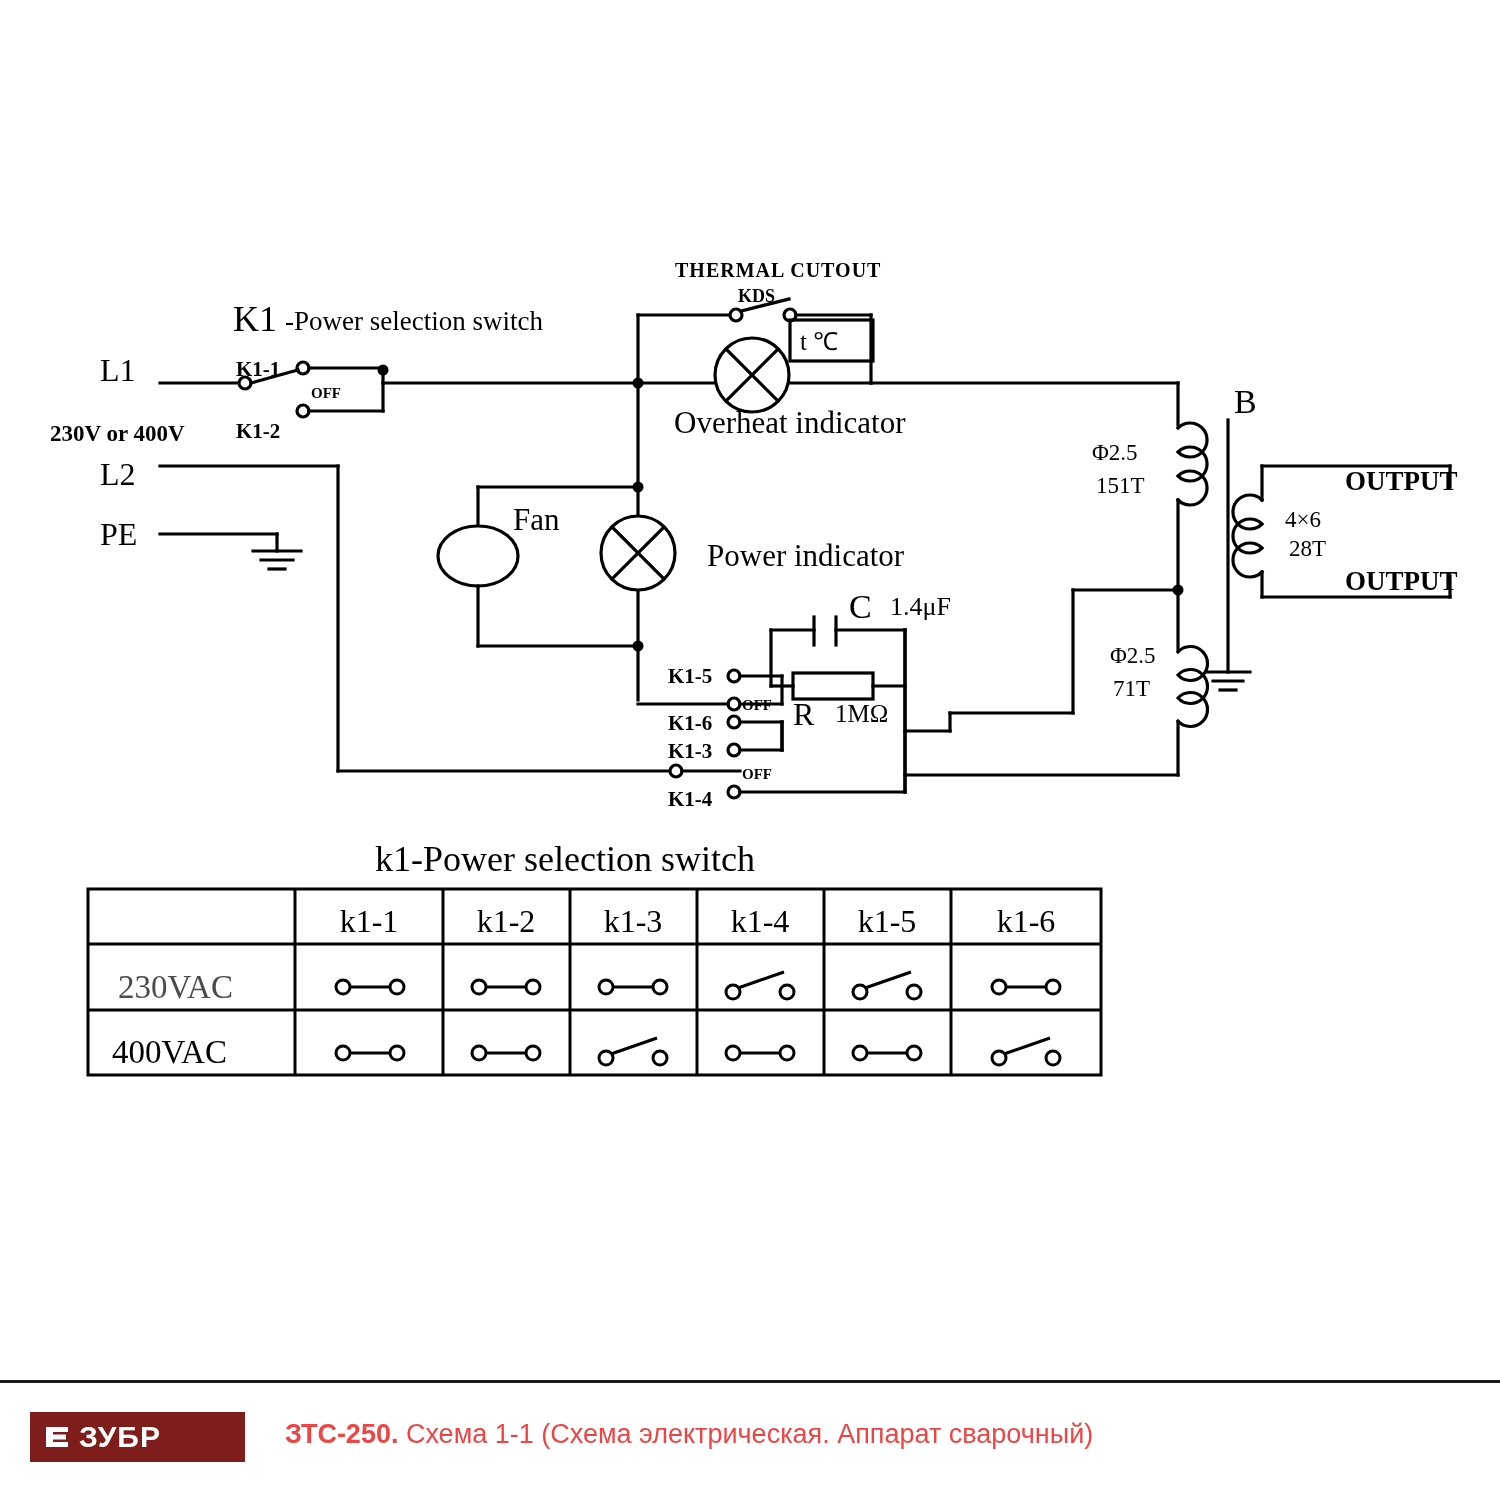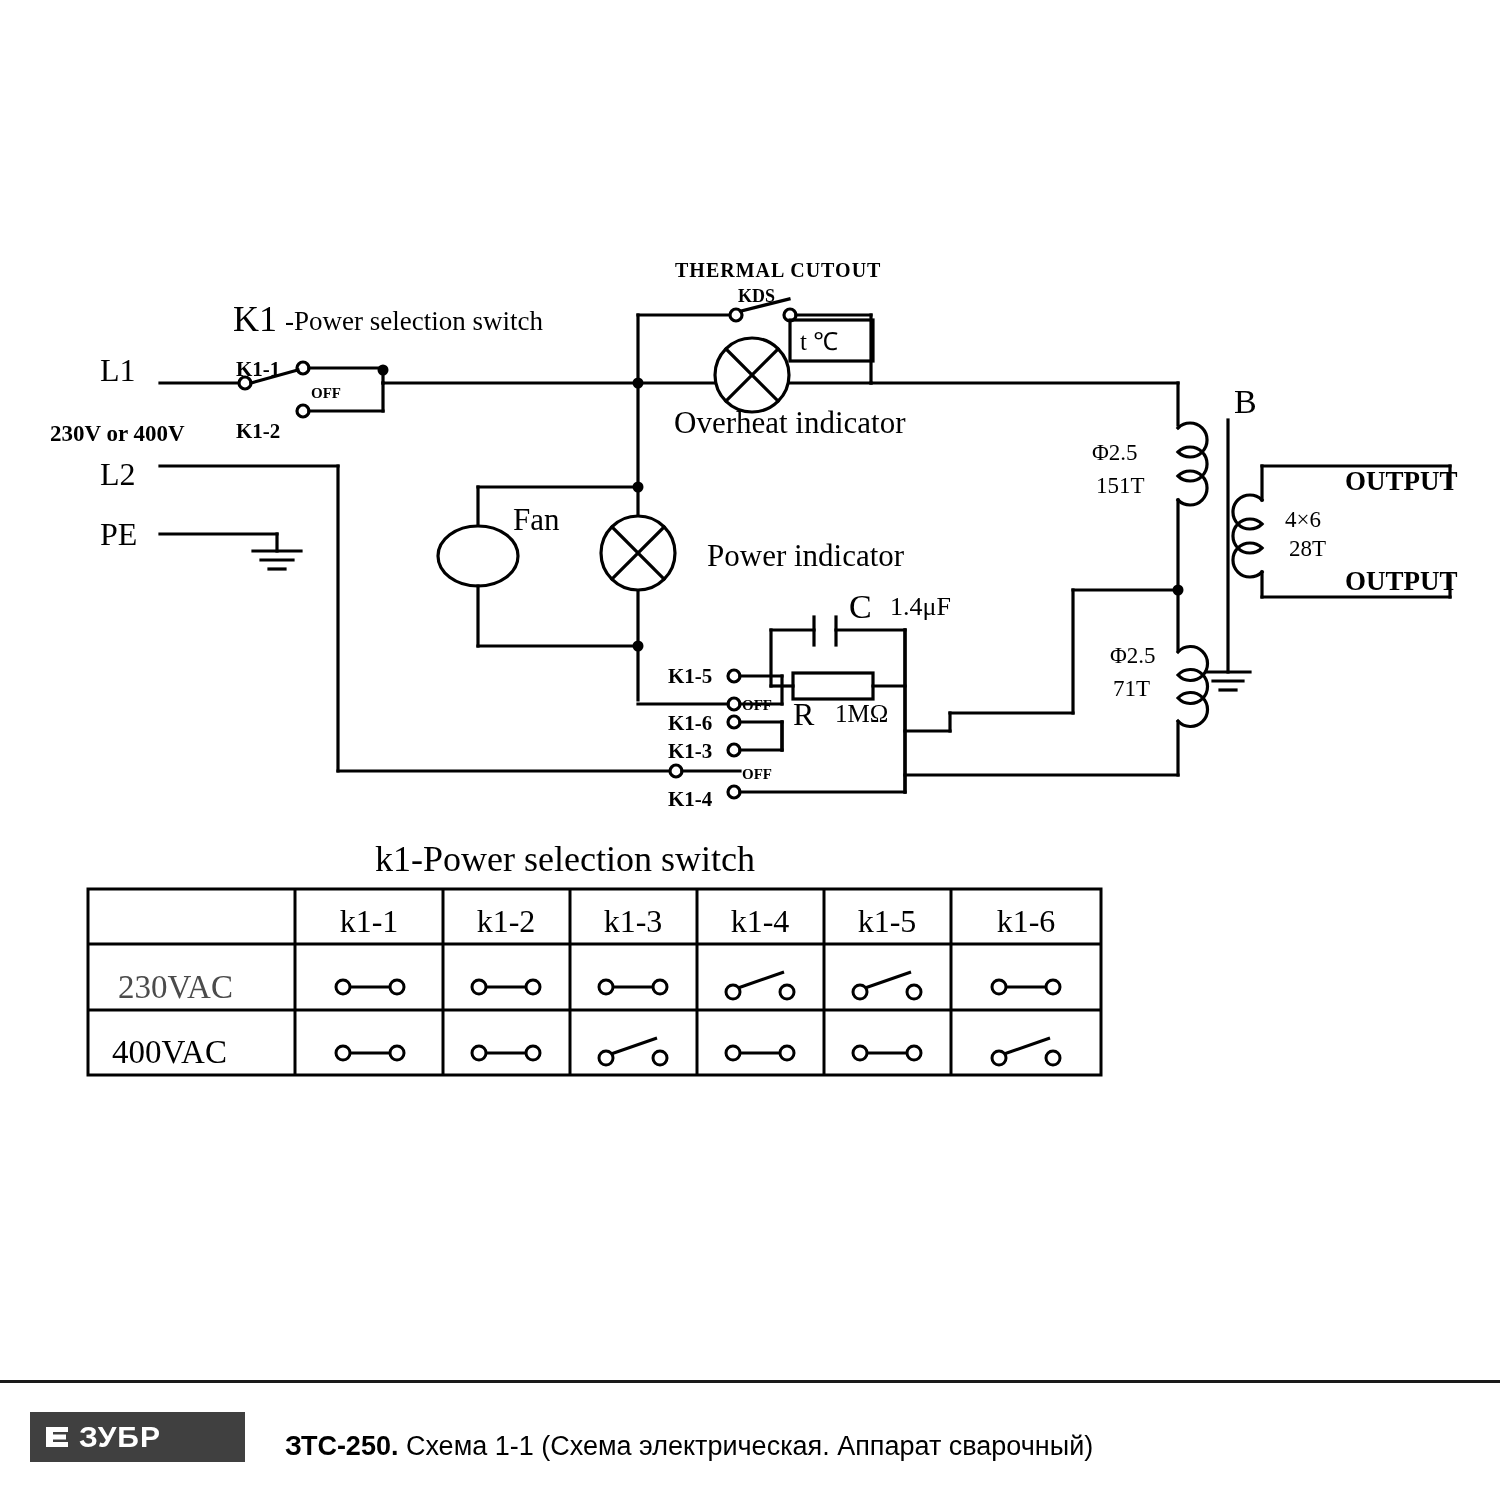--- a/index.html
+++ b/index.html
@@ -15,33 +15,33 @@
   svg text{font-family:"Liberation Serif", serif;}
 
   
   .footer{
     position:absolute;left:0;top:1380px;width:1500px;height:120px;
     border-top:3px solid #1a1a1a;
     background:#fff;
   }
   .logo{
     position:absolute;left:30px;top:29px;width:215px;height:50px;
-    background:#404040;display:flex;align-items:center;
+    background:#7f1d1d;display:flex;align-items:center;
   }
   .logo-mark{
     margin-left:14px;width:26px;height:28px;position:relative;flex:none;
   }
   .logo-text{
     color:#ffffff;font-family:"Liberation Sans", sans-serif;
     font-weight:bold;font-size:30px;letter-spacing:1px;margin-left:9px;
   }
   .footer-caption{
-    position:absolute;left:285px;top:48px;
+    position:absolute;left:285px;top:36px;
     font-family:"Liberation Sans", sans-serif;
-    font-size:27px;color:#000000;white-space:nowrap;
+    font-size:27px;color:#ef4444;white-space:nowrap;
   }
   .footer-caption b{font-weight:bold;}
 </style>
 </head>
 <body>
 
 <div>
 <svg id="schematic" viewBox="0 0 1500 1380" xmlns="http://www.w3.org/2000/svg">
   <g fill="none" stroke="#000" stroke-width="3.2" stroke-linecap="square">
 

